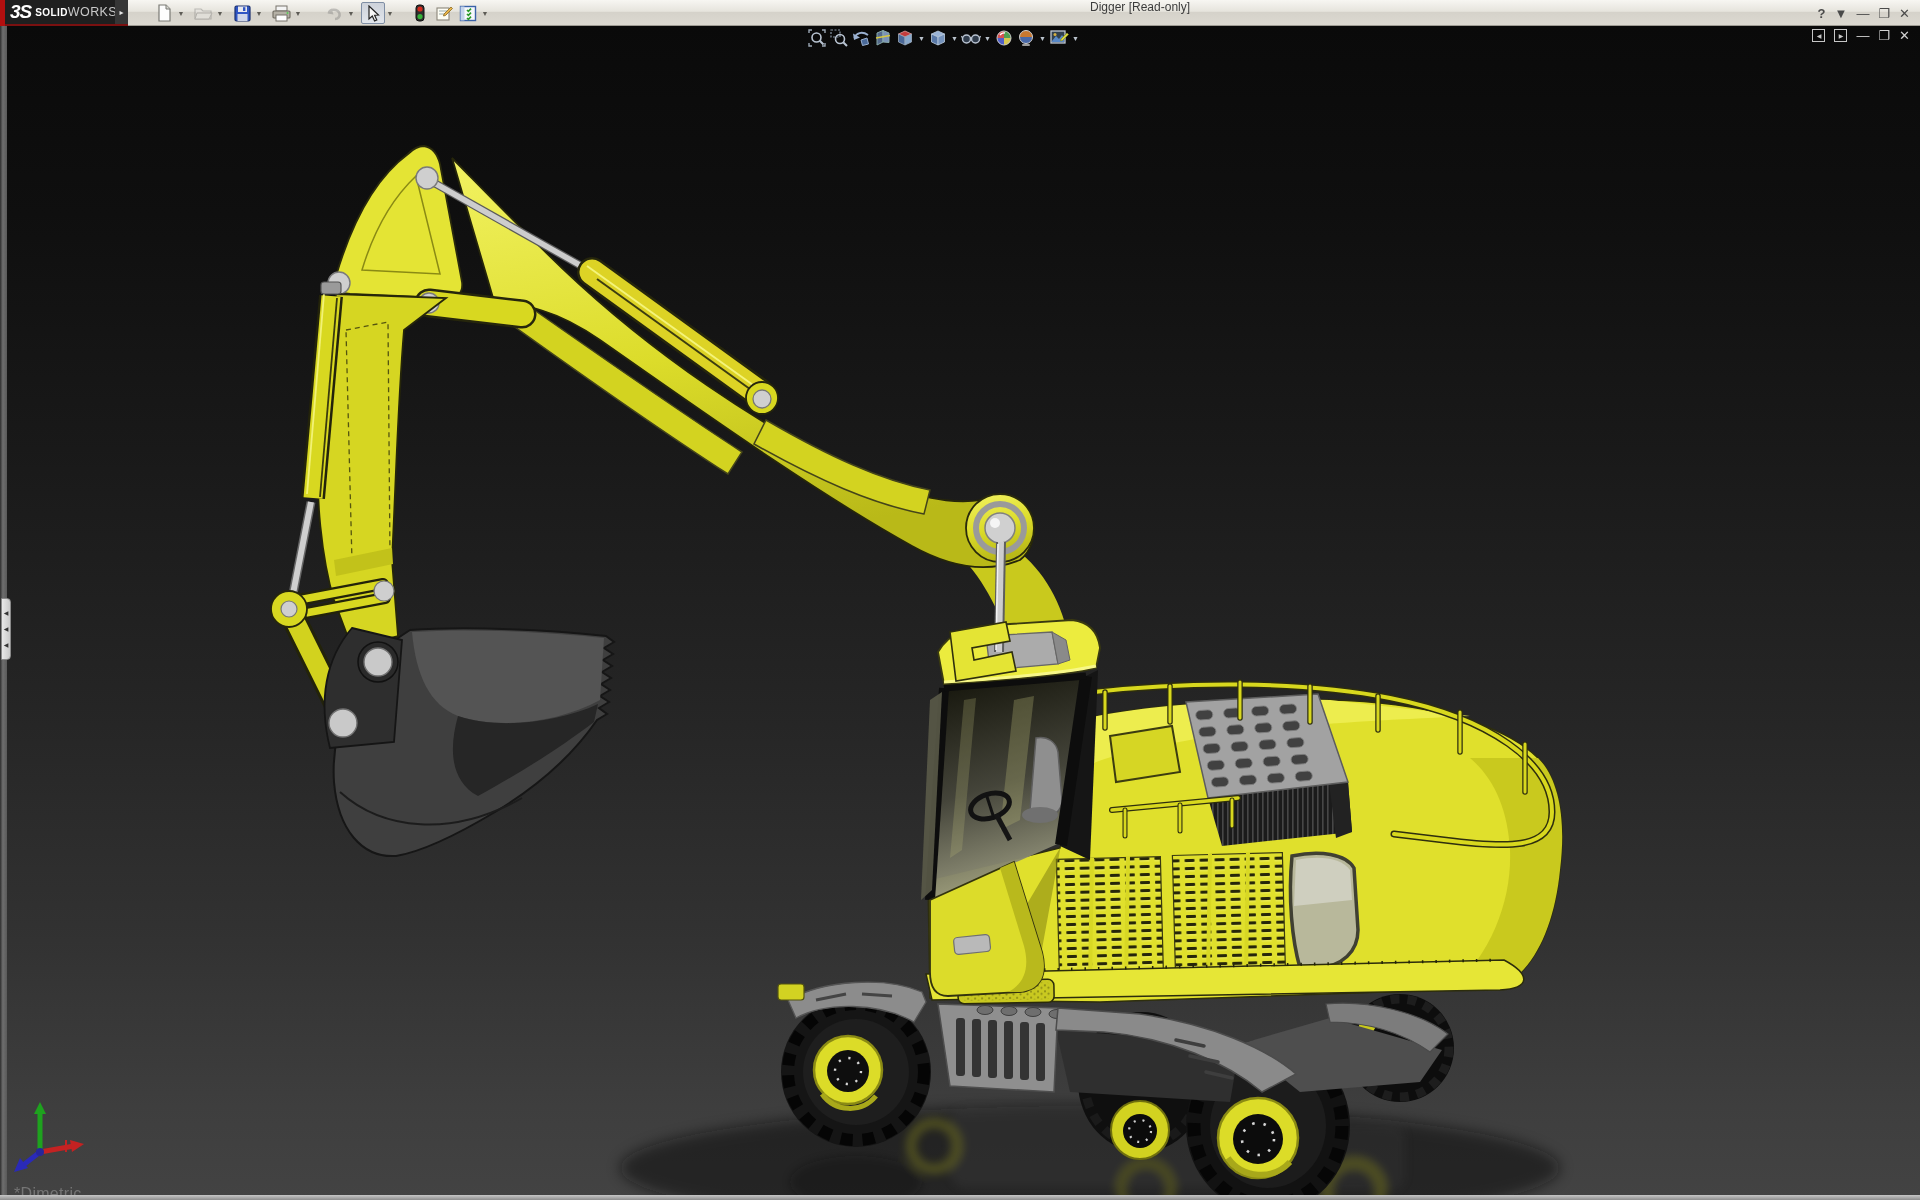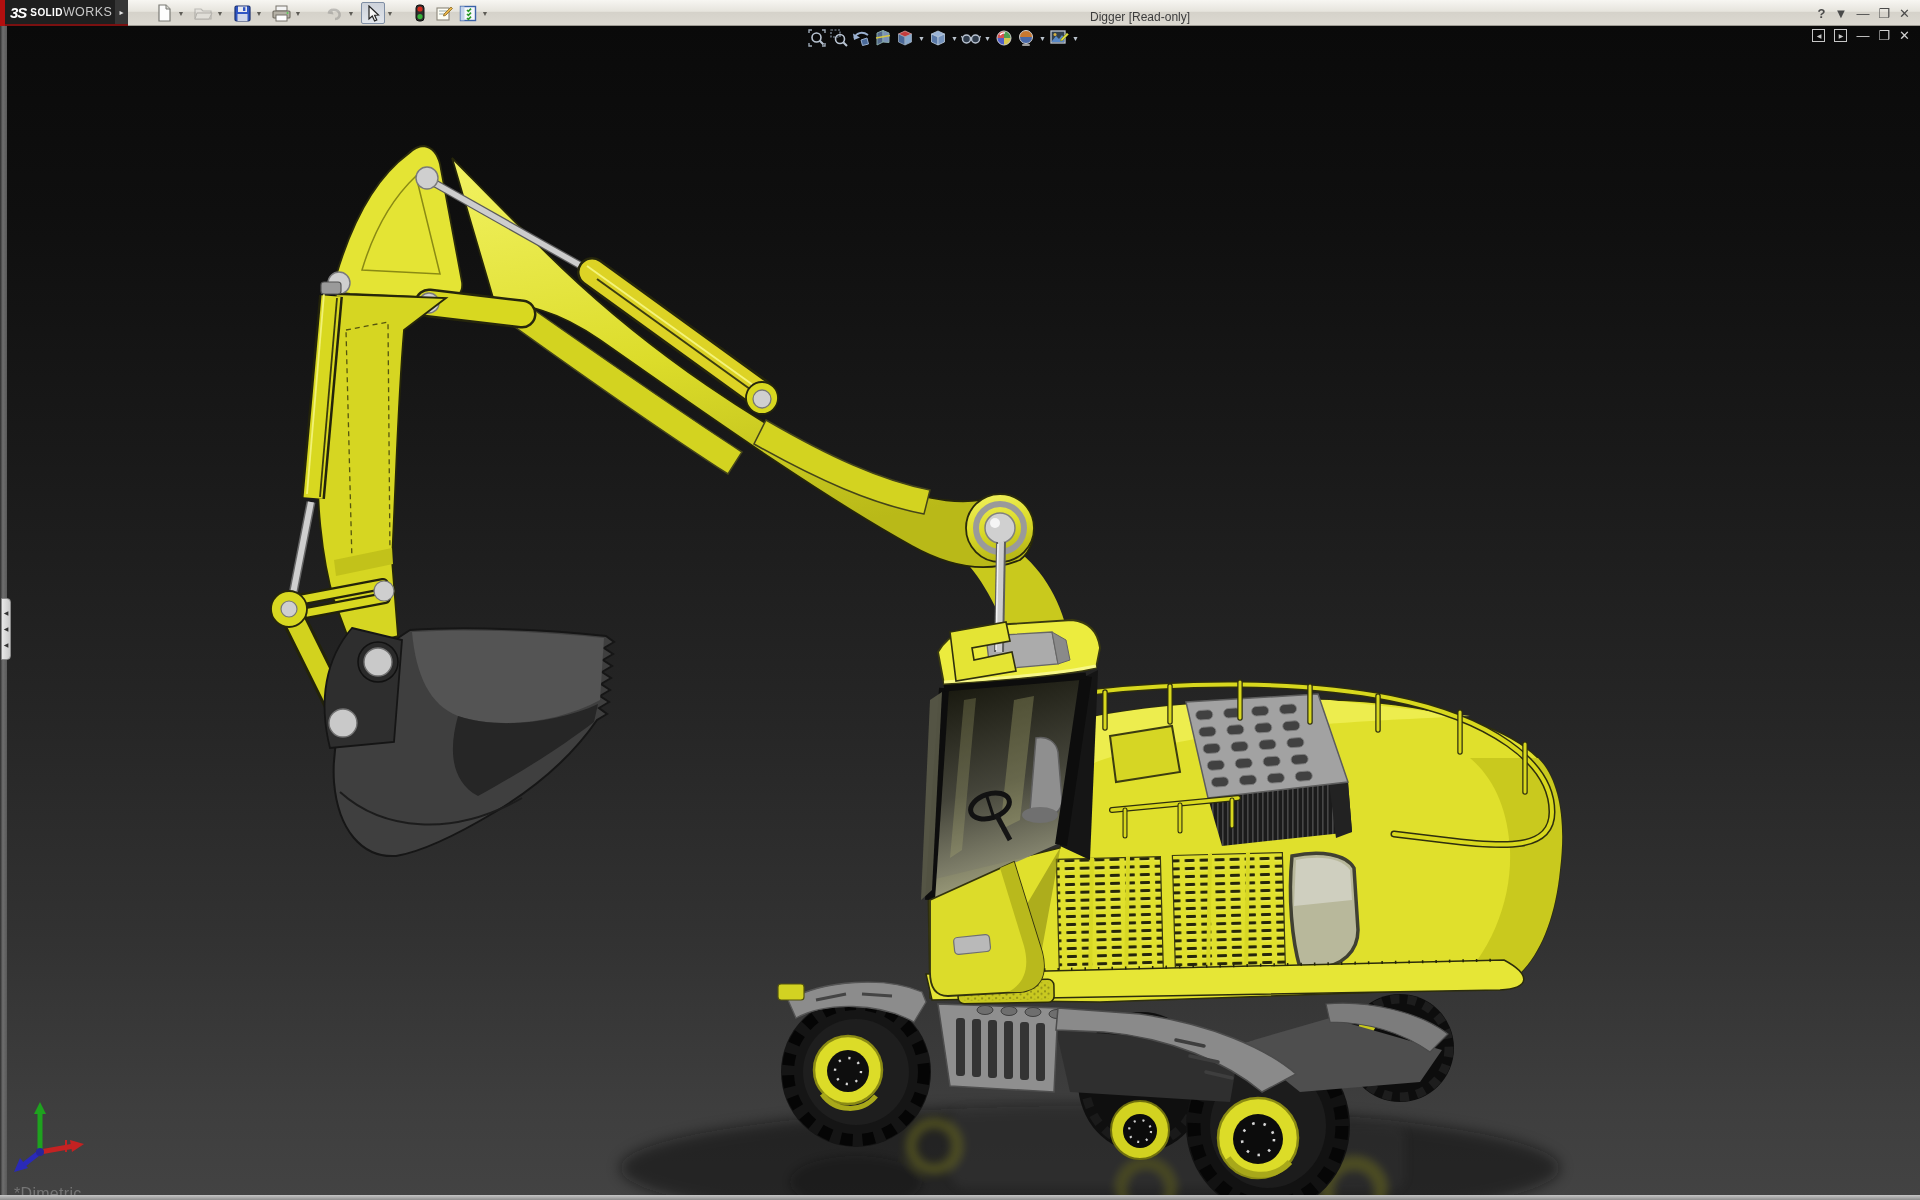--- a/index.html
+++ b/index.html
@@ -6,32 +6,32 @@
   html,body { width:1920px; height:1200px; overflow:hidden; background:#000;
               font-family:"Liberation Sans", sans-serif; }
 
   
   .titlebar { position:absolute; left:0; top:0; width:1920px; height:26px;
     background:linear-gradient(#f7f6f2,#e6e4dd 45%,#d5d2ca 50%,#dcd9d1);
     border-bottom:1px solid #9e9b93; z-index:30; }
   .logo-block { position:absolute; left:0; top:0; width:128px; height:26px;
     background:#1f1f1f; display:flex; align-items:center; border-bottom:2px solid #7a1010; }
   .logo-red { position:absolute; left:0; top:0; width:5px; height:26px; background:#b40f0f; }
-  .logo-mark { color:#fff; font-style:italic; font-weight:bold; font-size:15px; margin-left:10px; letter-spacing:-1px; }
+  .logo-mark { color:#fff; font-style:italic; font-weight:bold; font-size:19px; margin-left:10px; letter-spacing:-1px; }
   .logo-bold { color:#fff; font-weight:bold; font-size:10px; margin-left:4px; letter-spacing:.4px; }
   .logo-light { color:#c9c9c9; font-weight:normal; font-size:12.5px; letter-spacing:.4px; }
   .logo-tab { position:absolute; right:0; top:0; width:13px; height:24px; background:#363636;
     color:#e6e6e6; font-size:8px; display:flex; align-items:center; justify-content:center; }
   .main-toolbar { position:absolute; left:152px; top:1px; height:24px; display:flex; align-items:center; }
   .tbtn { width:24px; height:22px; display:flex; align-items:center; justify-content:center; border-radius:2px; }
   .tbtn.pressed { background:linear-gradient(#cdd2da,#e2e6ec); border:1px solid #7f8ea4; }
   .tbtn.disabled { opacity:.45; filter:grayscale(.8); }
   .dd { font-size:7px; color:#5d5b55; width:10px; text-align:center; margin-right:5px; }
   .tb-gap { width:14px; }
-  .title-text { position:absolute; left:1090px; top:10px; font-size:12px; color:#3c3c3c; }
+  .title-text { position:absolute; left:1090px; top:0; font-size:12px; color:#3c3c3c; }
   .win-controls { position:absolute; right:10px; top:0; height:26px; display:flex; align-items:center; gap:9px; color:#4a4a4a; }
   .win-controls span { font-size:13px; line-height:1; }
   .wc-help { font-size:14px; font-weight:bold; }
   .wc-dd { font-size:7px; }
 
   
   .viewport { position:absolute; left:0; top:26px; width:1920px; height:1174px;
     background:linear-gradient(180deg,#0a0a0a 0%,#0f0f0f 16%,#191919 36%,#252525 58%,#323232 78%,#3e3e3e 92%,#434343 100%); }
   .vp-left-edge { position:absolute; left:0; top:0; width:7px; height:100%;
     background:linear-gradient(90deg,#2e2e2e,#6e6e6e 40%,#5a5a5a); z-index:5; }

